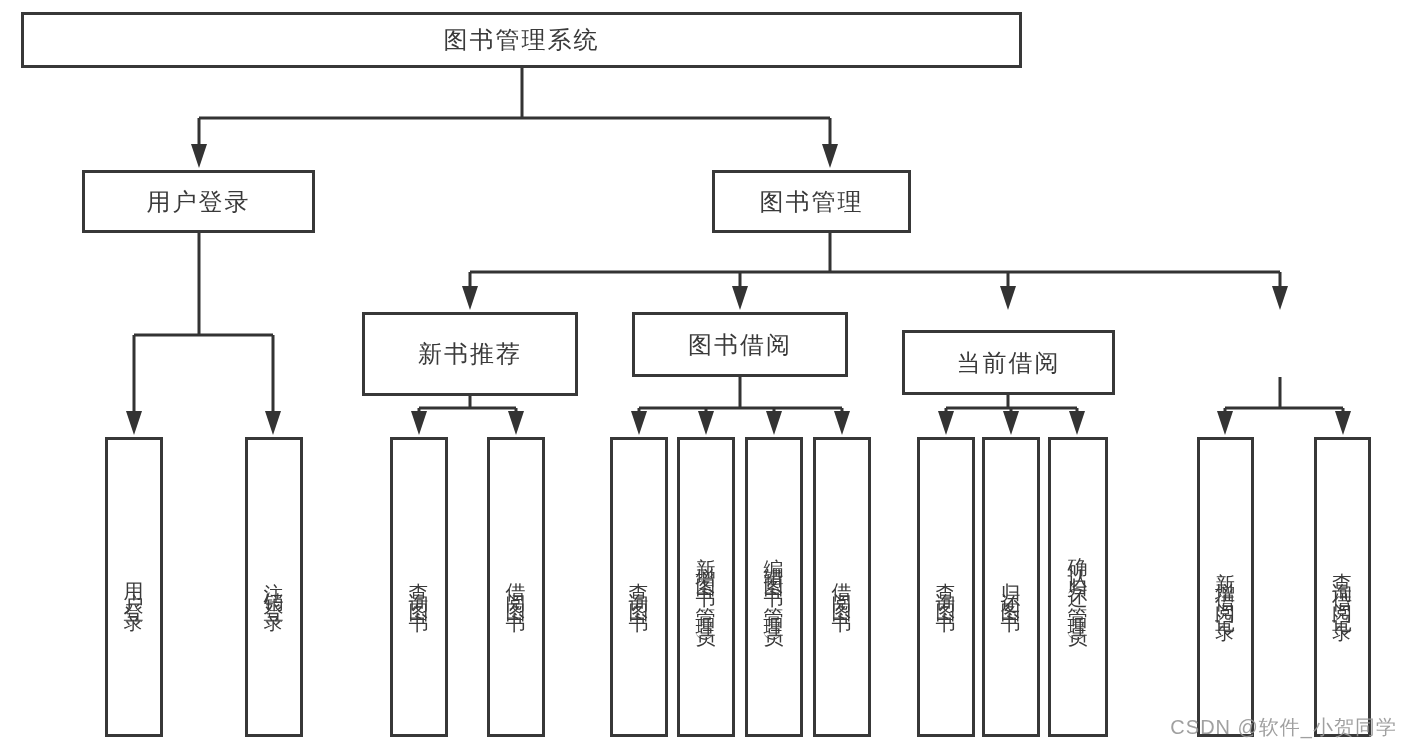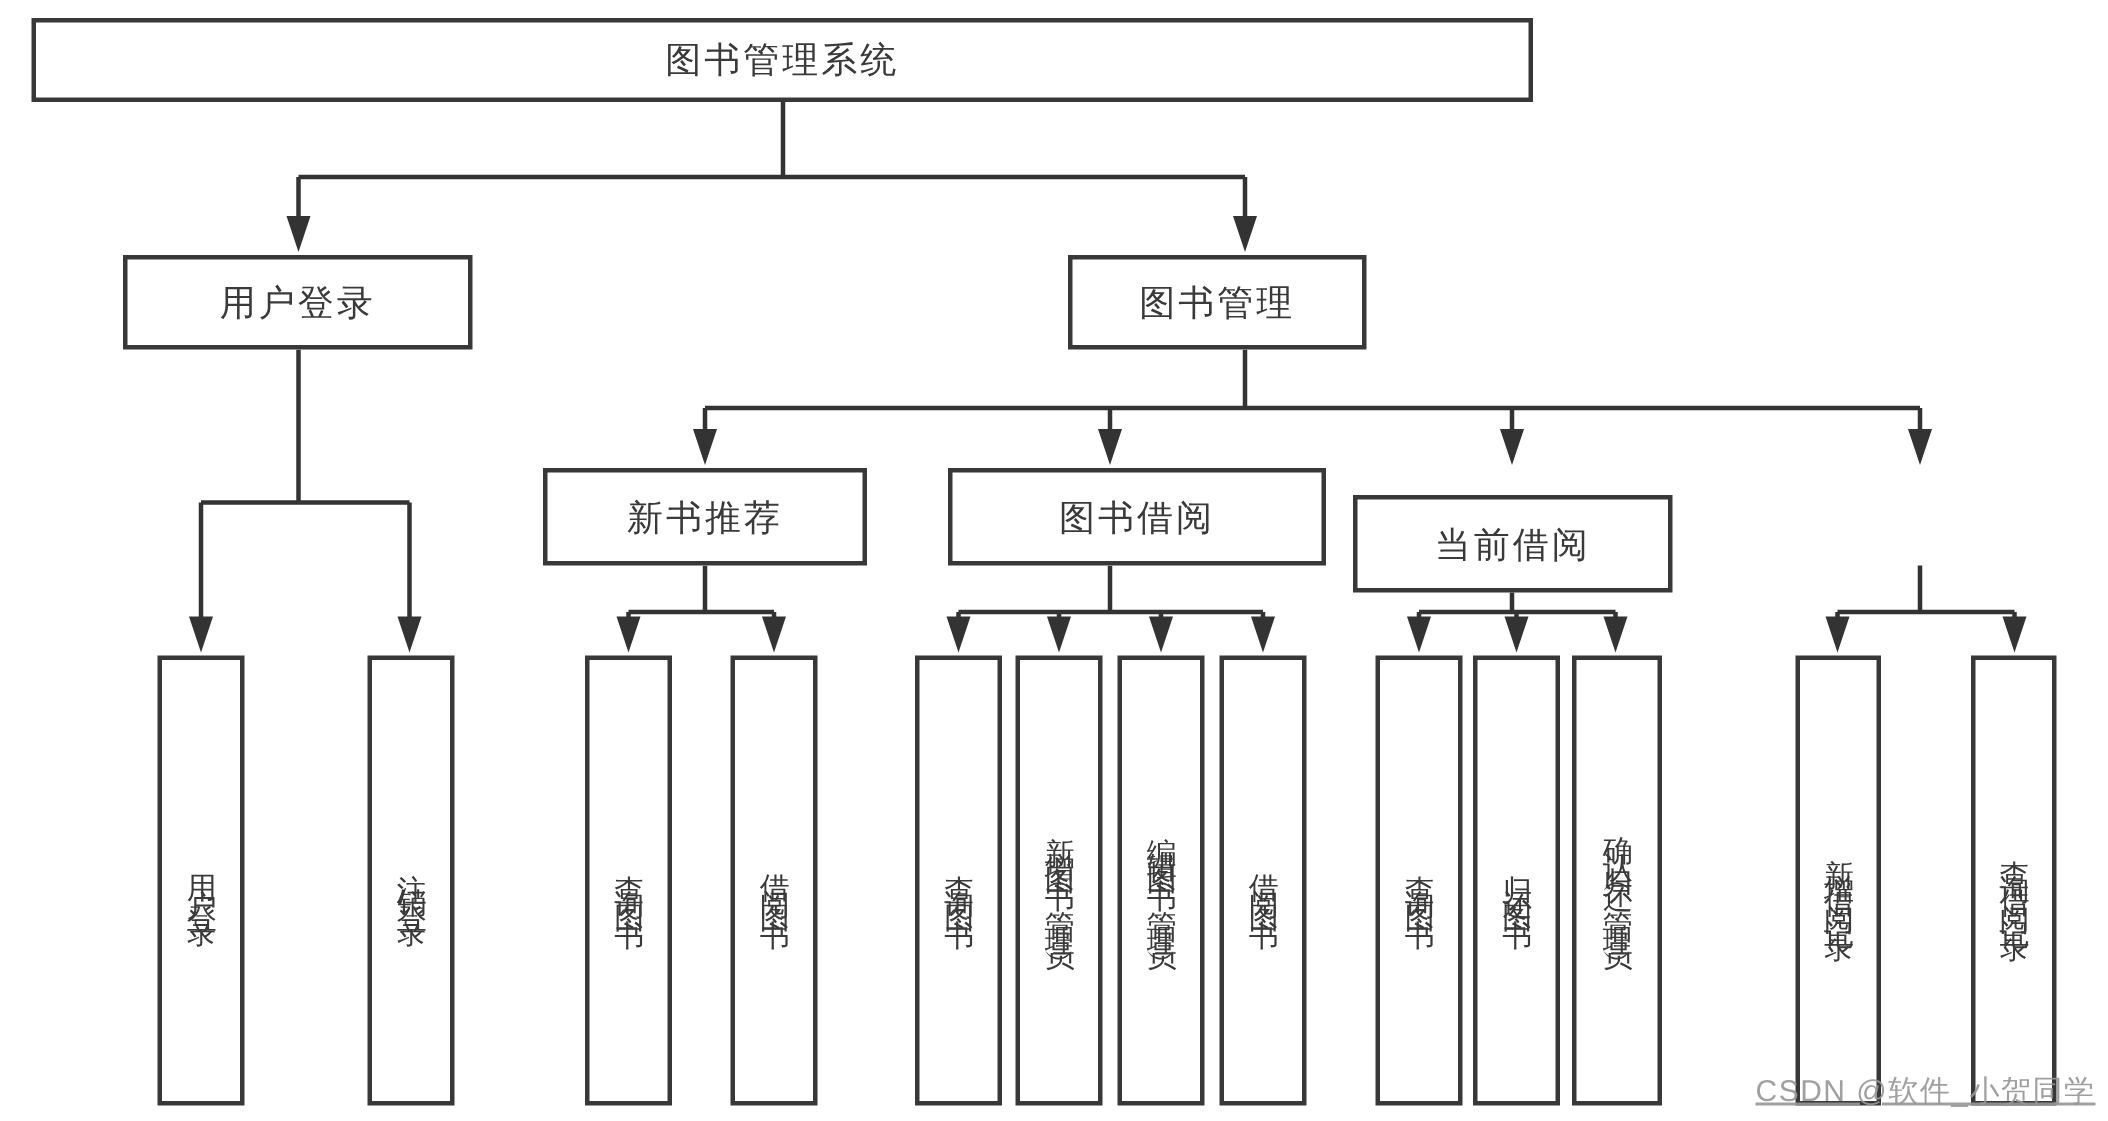--- a/index.html
+++ b/index.html
@@ -47,21 +47,20 @@
   }
   .watermark {
     position: absolute;
     right: 8px;
     bottom: 6px;
     z-index: 2;
     font-size: 20px;
     letter-spacing: 1px;
     color: rgba(150,150,150,0.9);
     white-space: nowrap;
-    text-decoration: underline;
   }
 </style>
 </head>
 <body>
 
 <div id="canvas">
 
   <svg id="connectors" width="1405" height="747" viewBox="0 0 1405 747">
     <g stroke="#333333" stroke-width="3" fill="none">
 
@@ -106,24 +105,24 @@
     <span>图书管理系统</span>
   </div>
 
   <div class="node h" style="left:82px; top:170px; width:233px; height:63px">
     <span>用户登录</span>
   </div>
   <div class="node h" style="left:712px; top:170px; width:199px; height:63px">
     <span>图书管理</span>
   </div>
 
-  <div class="node h" style="left:362px; top:312px; width:216px; height:65px">
+  <div class="node h" style="left:362px; top:312px; width:216px; height:84px">
     <span>新书推荐</span>
   </div>
-  <div class="node h" style="left:632px; top:312px; width:252px; height:65px">
+  <div class="node h" style="left:632px; top:312px; width:216px; height:65px">
     <span>图书借阅</span>
   </div>
   <div class="node h" style="left:902px; top:330px; width:213px; height:65px">
     <span>当前借阅</span>
   </div>
 
   <div class="node v" style="left:105px; top:437px; width:58px; height:300px">
     <span>用户登录</span>
   </div>
   <div class="node v" style="left:245px; top:437px; width:58px; height:300px">

